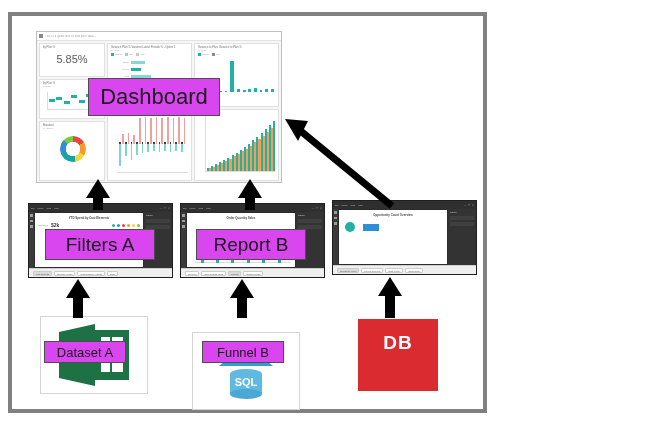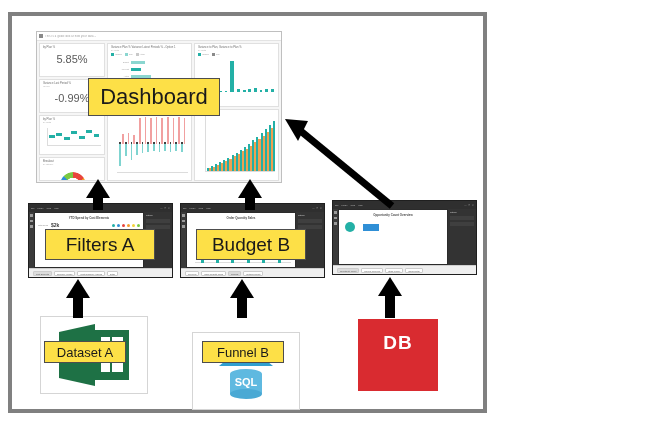--- a/index.html
+++ b/index.html
@@ -217,21 +217,21 @@
   .rpt-tab.active { background: #dcdcdc; }
 
   
   .ra-kpi { font-size: 5px; color: #3a3a3a; font-weight: bold; }
   .ra-small { font-size: 1.9px; color: #8c8c8c; white-space: nowrap; }
   .chip { width: 3px; height: 3px; border-radius: 50%; display: inline-block; }
 
   
   .label-box {
     position: absolute;
-    background: #fde047;
+    background: #d946ef;
     border: 1px solid #4d4d4d;
     display: flex; align-items: center; justify-content: center;
     box-sizing: border-box;
     color: #1a1a1a;
     font-family: "Liberation Sans", sans-serif;
   }
   .label-dashboard {
     left: 88px; top: 78px; width: 132px; height: 38px;
     font-size: 22px;
   }
@@ -284,25 +284,20 @@
     </div>
     <div class="dash-body">
 
       <div class="dash-col c1">
 
         <div class="tile kpi-tile">
           <div class="tile-hdr">by Plan %</div>
           <div class="kpi-val">5.85%</div>
         </div>
 
-        <div class="tile kpi-tile">
-          <div class="tile-hdr">Variance Last Period %</div>
-          <div class="tile-sub">vs prior</div>
-          <div class="kpi-val">-0.99%</div>
-        </div>
 
         <div class="tile sq-tile">
           <div class="tile-hdr">by Plan %</div>
           <div class="tile-sub">by month</div>
           <div class="axis-v"></div>
           <div class="axis-h"></div>
           <div class="sq-plot">
             <div class="sq-mark" style="left:2%;  bottom:42%; width:11%; height:20%;"></div>
             <div class="sq-mark" style="left:16%; bottom:58%; width:11%; height:20%;"></div>
             <div class="sq-mark" style="left:30%; bottom:30%; width:11%; height:20%;"></div>
@@ -566,21 +561,21 @@
         <div class="rp-line"></div>
       </div>
     </div>
     <div class="rpt-tabs">
       <span class="rpt-tab">Overview</span>
       <span class="rpt-tab">Order Quantity Sales</span>
       <span class="rpt-tab active">Regions</span>
       <span class="rpt-tab">Detailed Report</span>
     </div>
   </div>
-  <div class="label-box label-report" style="left:196px; top:229px;">Budget B</div>
+  <div class="label-box label-report" style="left:196px; top:229px;">Report B</div>
 
   <div class="pbi-window report" style="left:332px; top:200px;">
     <div class="rpt-titlebar">
       <span class="rpt-menu">File</span>
       <span class="rpt-menu">Home</span>
       <span class="rpt-menu">View</span>
       <span class="rpt-menu">Help</span>
       <span class="rpt-winbtns">
           <span>—</span>
           <span>□</span>

